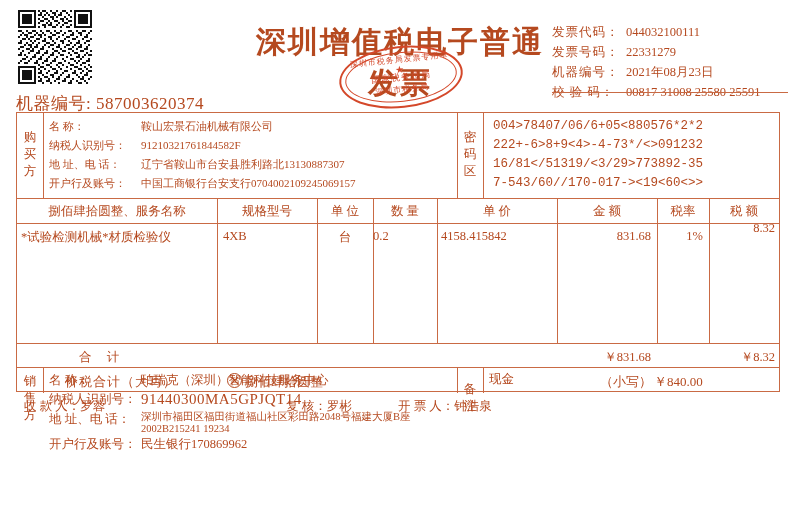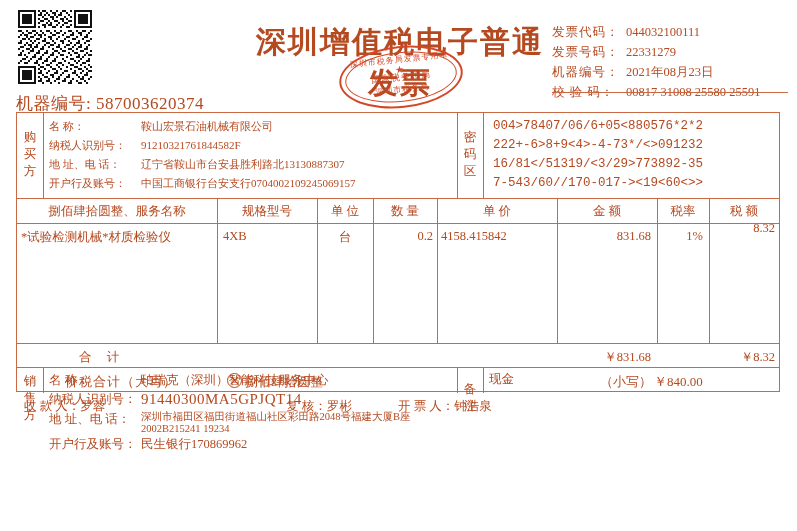--- a/index.html
+++ b/index.html
@@ -511,21 +511,21 @@
     <div class="th" style="left:356px;top:90px;width:64px;">数 量</div>
     <div class="th" style="left:420px;top:90px;width:120px;">单 价</div>
     <div class="th" style="left:540px;top:90px;width:100px;">金 额</div>
     <div class="th" style="left:640px;top:90px;width:52px;font-family:Liberation Mono, monospace;">税率</div>
     <div class="th" style="left:692px;top:90px;width:70px;">税 额</div>
 
     <div>
       <div class="td" style="left:4px;top:116px;">*试验检测机械*材质检验仪</div>
       <div class="td" style="left:206px;top:116px;">4XB</div>
       <div class="td" style="left:300px;top:116px;width:56px;text-align:center;">台</div>
-      <div class="td" style="left:356px;top:116px;width:60px;text-align:right;">0.2</div>
+      <div class="td" style="left:356px;top:116px;width:60px;">0.2</div>
       <div class="td" style="left:424px;top:116px;">4158.415842</div>
       <div class="td" style="left:540px;top:116px;width:94px;text-align:right;">831.68</div>
       <div class="td" style="left:640px;top:116px;width:46px;text-align:right;">1%</div>
       <div class="td" style="left:692px;top:108px;width:66px;text-align:right;">8.32</div>
     </div>
 
     <div class="total-label" style="left:62px;top:236px;">合    计</div>
     <div class="total-val" style="left:540px;top:236px;width:94px;">￥831.68</div>
     <div class="total-val" style="left:692px;top:236px;width:66px;">￥8.32</div>
 

